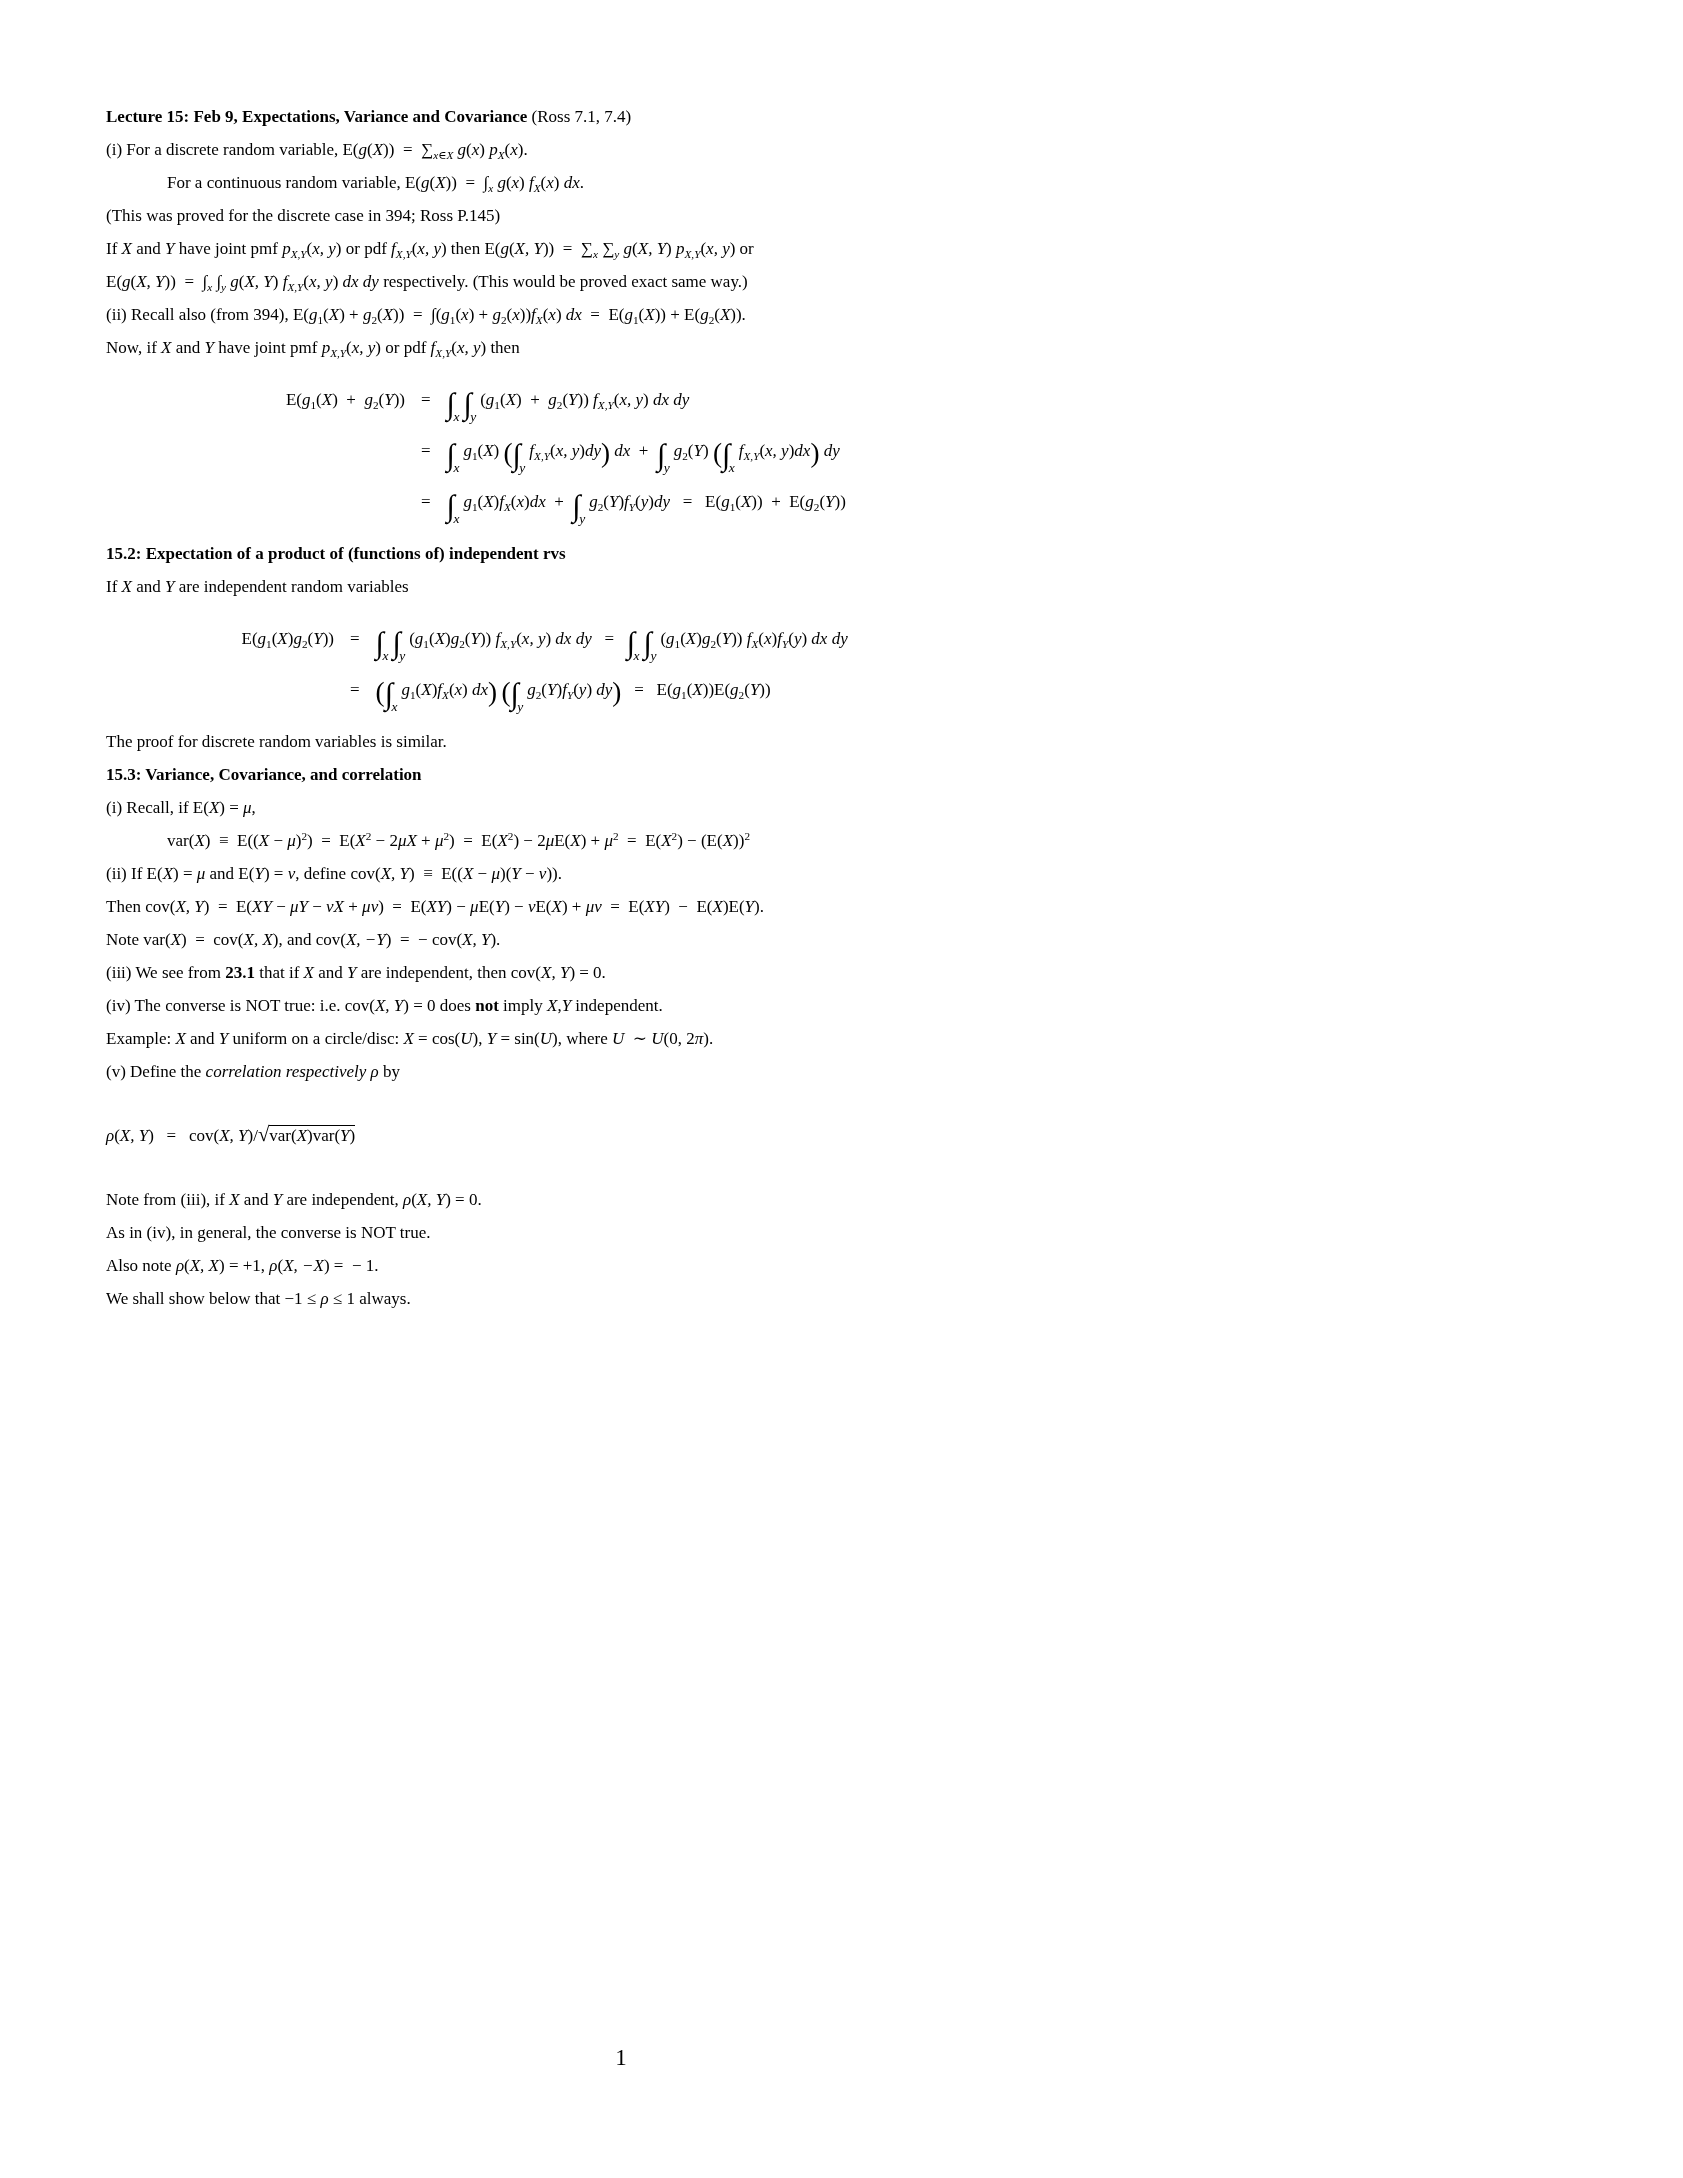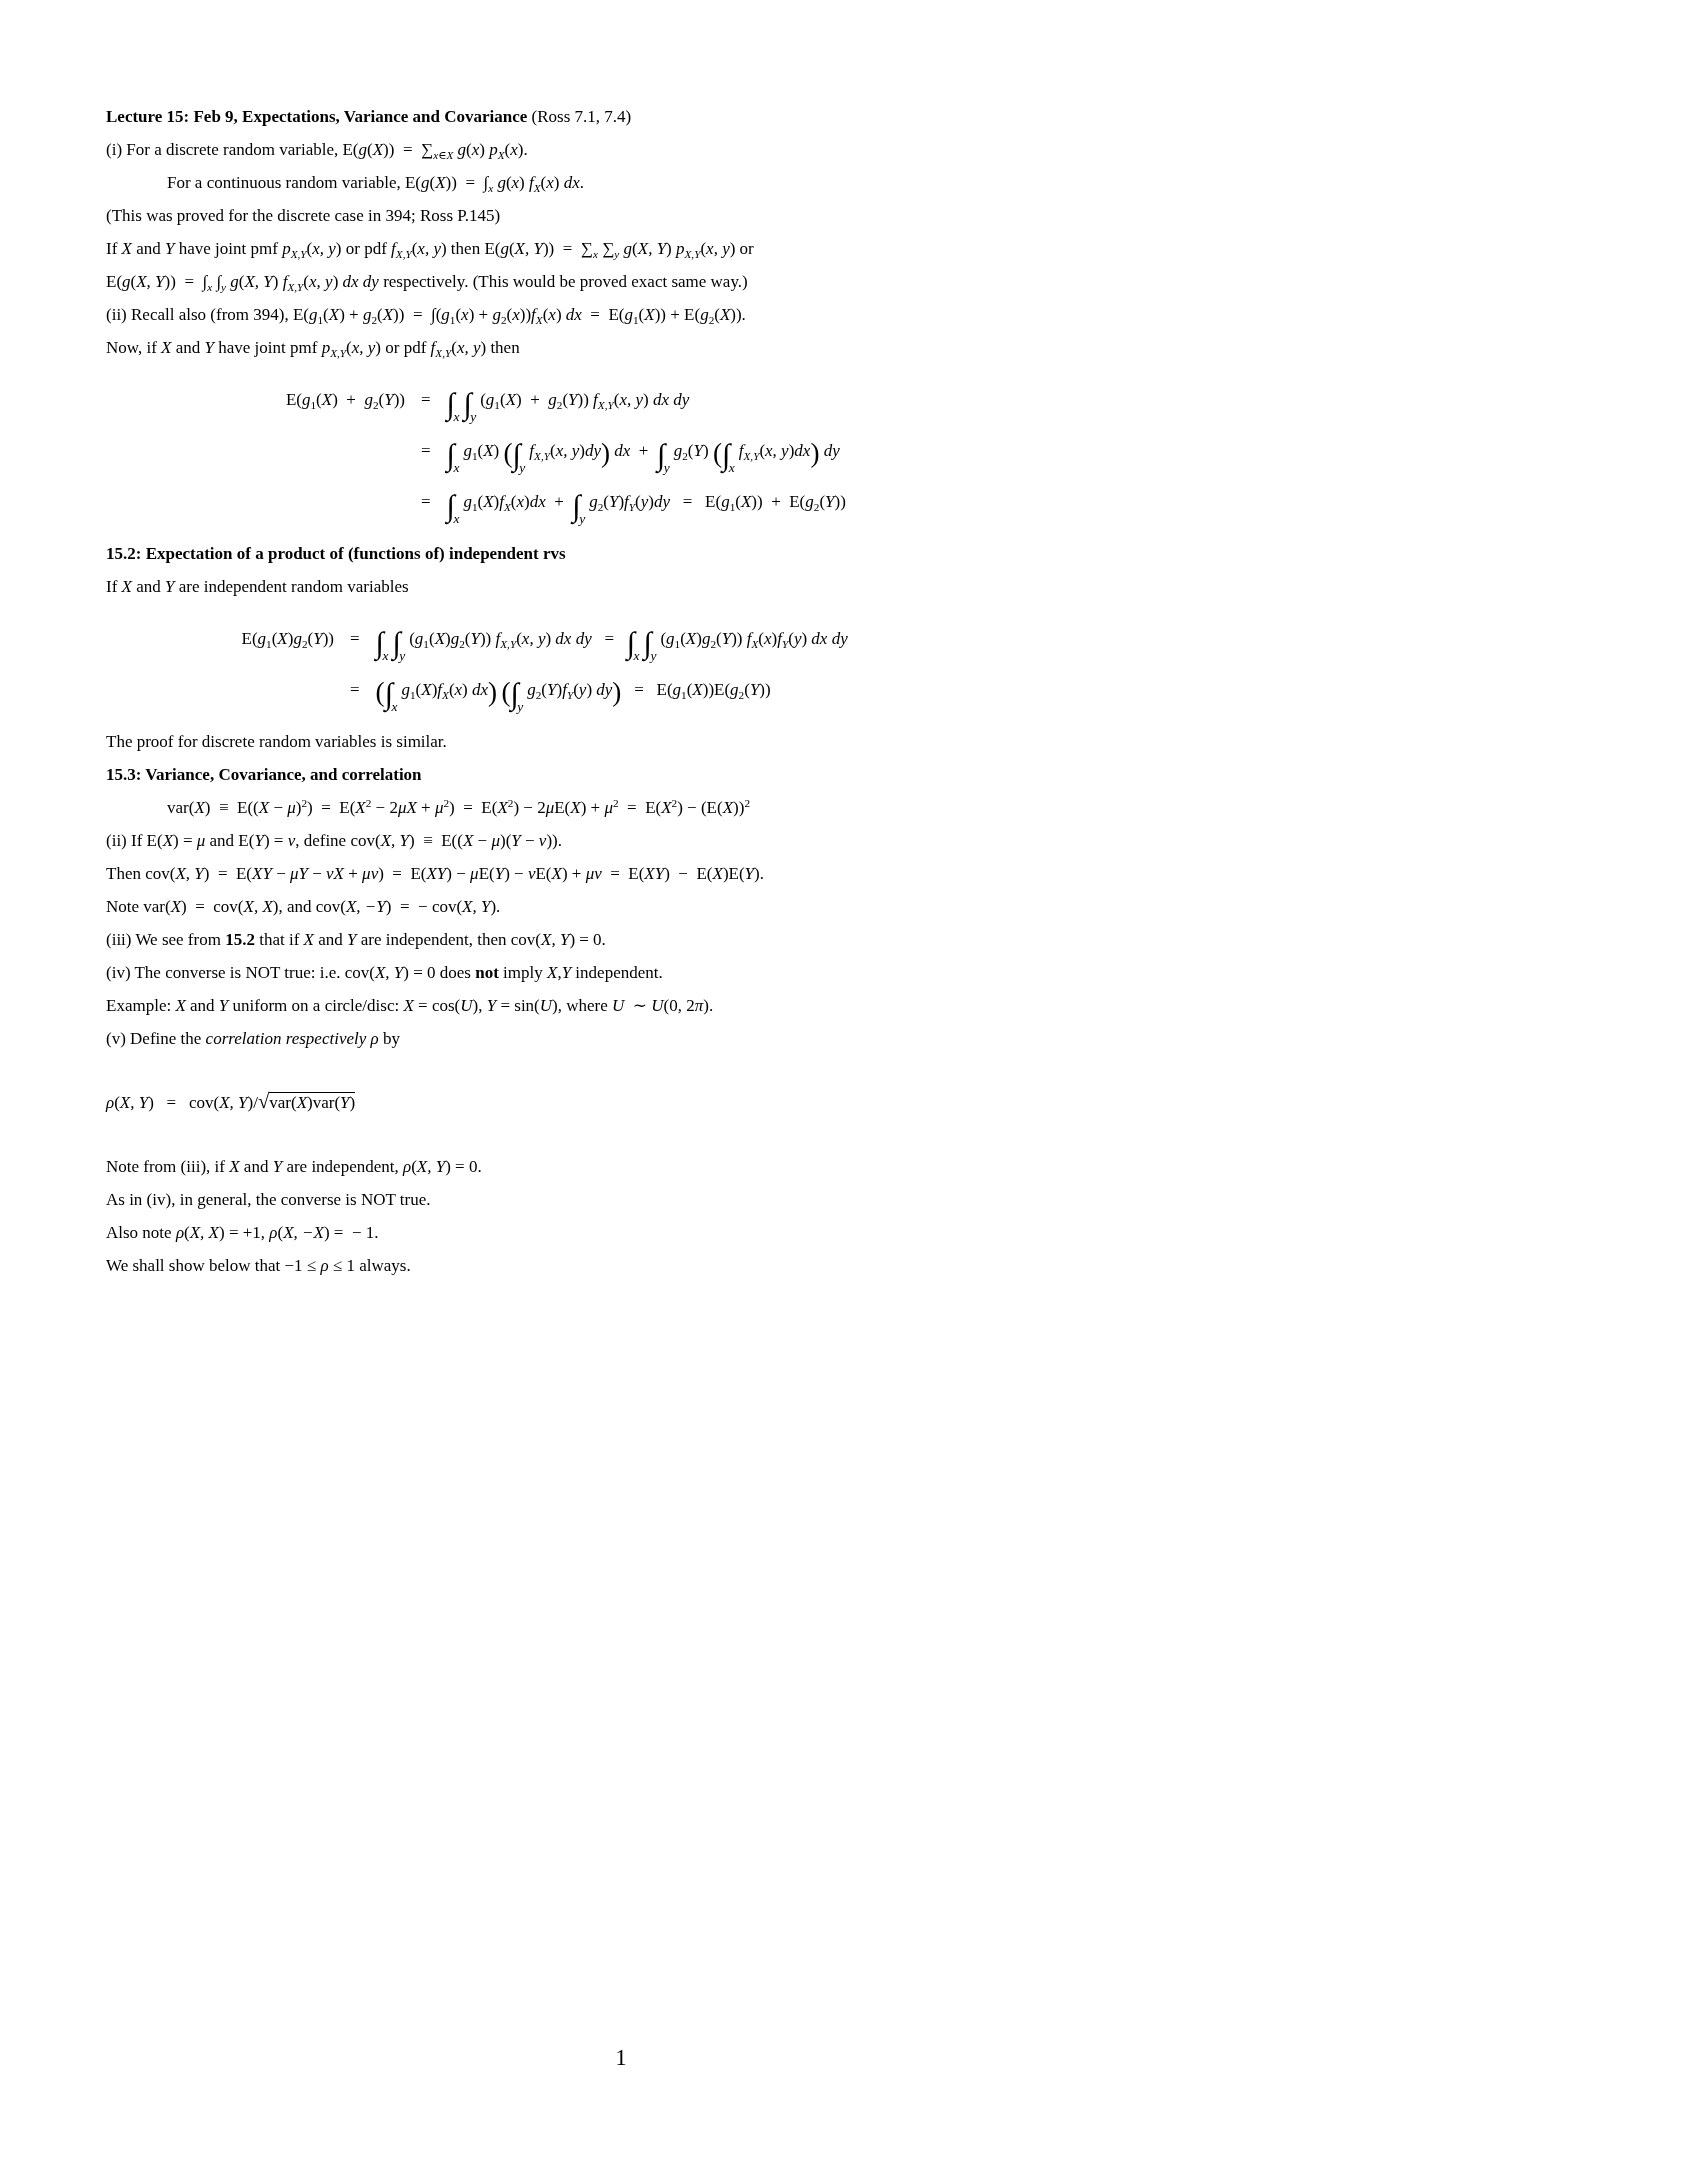--- a/index.html
+++ b/index.html
@@ -61,25 +61,26 @@
         <div class="eq-row"><span class="eq-lhs"></span><span class="eq-rel">=</span><span class="eq-rhs"><span class="int">∫<sub><i>x</i></sub></span><i>g</i><sub>1</sub>(<i>X</i>)<i>f</i><sub><i>X</i></sub>(<i>x</i>)<i>dx</i> &nbsp;+&nbsp; <span class="int">∫<sub><i>y</i></sub></span><i>g</i><sub>2</sub>(<i>Y</i>)<i>f</i><sub><i>Y</i></sub>(<i>y</i>)<i>dy</i> &nbsp;&nbsp;=&nbsp;&nbsp; E(<i>g</i><sub>1</sub>(<i>X</i>)) &nbsp;+&nbsp; E(<i>g</i><sub>2</sub>(<i>Y</i>))</span></div>
       </div>
       <div class="heading">15.2: Expectation of a product of (functions of) independent rvs</div>
       <div class="para">If <i>X</i> and <i>Y</i> are independent random variables</div>
       <div class="eq eq2">
         <div class="eq-row"><span class="eq-lhs">E(<i>g</i><sub>1</sub>(<i>X</i>)<i>g</i><sub>2</sub>(<i>Y</i>))</span><span class="eq-rel">=</span><span class="eq-rhs"><span class="int">∫<sub><i>x</i></sub></span><span class="int">∫<sub><i>y</i></sub></span>(<i>g</i><sub>1</sub>(<i>X</i>)<i>g</i><sub>2</sub>(<i>Y</i>)) <i>f</i><sub><i>X,Y</i></sub>(<i>x, y</i>) <i>dx dy</i> &nbsp;&nbsp;=&nbsp;&nbsp; <span class="int">∫<sub><i>x</i></sub></span><span class="int">∫<sub><i>y</i></sub></span>(<i>g</i><sub>1</sub>(<i>X</i>)<i>g</i><sub>2</sub>(<i>Y</i>)) <i>f</i><sub><i>X</i></sub>(<i>x</i>)<i>f</i><sub><i>Y</i></sub>(<i>y</i>) <i>dx dy</i></span></div>
         <div class="eq-row"><span class="eq-lhs"></span><span class="eq-rel">=</span><span class="eq-rhs"><span class="bp">(</span><span class="int">∫<sub><i>x</i></sub></span><i>g</i><sub>1</sub>(<i>X</i>)<i>f</i><sub><i>X</i></sub>(<i>x</i>) <i>dx</i><span class="bp">)</span> <span class="bp">(</span><span class="int">∫<sub><i>y</i></sub></span><i>g</i><sub>2</sub>(<i>Y</i>)<i>f</i><sub><i>Y</i></sub>(<i>y</i>) <i>dy</i><span class="bp">)</span> &nbsp;&nbsp;=&nbsp;&nbsp; E(<i>g</i><sub>1</sub>(<i>X</i>))E(<i>g</i><sub>2</sub>(<i>Y</i>))</span></div>
       </div>
       <div class="para">The proof for discrete random variables is similar.</div>
       <div class="heading">15.3: Variance, Covariance, and correlation</div>
+      <div class="para">(i) Recall, if E(<i>X</i>) = <i>μ</i>,</div>
       <div class="para para-indent">var(<i>X</i>) &nbsp;≡&nbsp; E((<i>X</i> − <i>μ</i>)<sup>2</sup>) &nbsp;=&nbsp; E(<i>X</i><sup>2</sup> − 2<i>μX</i> + <i>μ</i><sup>2</sup>) &nbsp;=&nbsp; E(<i>X</i><sup>2</sup>) − 2<i>μ</i>E(<i>X</i>) + <i>μ</i><sup>2</sup> &nbsp;=&nbsp; E(<i>X</i><sup>2</sup>) − (E(<i>X</i>))<sup>2</sup></div>
       <div class="para">(ii) If E(<i>X</i>) = <i>μ</i> and E(<i>Y</i>) = <i>ν</i>, define cov(<i>X, Y</i>) &nbsp;≡&nbsp; E((<i>X</i> − <i>μ</i>)(<i>Y</i> − <i>ν</i>)).</div>
       <div class="para">Then cov(<i>X, Y</i>) &nbsp;=&nbsp; E(<i>XY</i> − <i>μY</i> − <i>νX</i> + <i>μν</i>) &nbsp;=&nbsp; E(<i>XY</i>) − <i>μ</i>E(<i>Y</i>) − <i>ν</i>E(<i>X</i>) + <i>μν</i> &nbsp;=&nbsp; E(<i>XY</i>) &nbsp;−&nbsp; E(<i>X</i>)E(<i>Y</i>).</div>
       <div class="para">Note var(<i>X</i>) &nbsp;=&nbsp; cov(<i>X, X</i>), and cov(<i>X, −Y</i>) &nbsp;=&nbsp; − cov(<i>X, Y</i>).</div>
-      <div class="para">(iii) We see from <b>15.2</b> that if <i>X</i> and <i>Y</i> are independent, then cov(<i>X, Y</i>) = 0.</div>
+      <div class="para">(iii) We see from <b>23.1</b> that if <i>X</i> and <i>Y</i> are independent, then cov(<i>X, Y</i>) = 0.</div>
       <div class="para">(iv) The converse is NOT true: i.e. cov(<i>X, Y</i>) = 0 does <b>not</b> imply <i>X</i>,<i>Y</i> independent.</div>
       <div class="para">Example: <i>X</i> and <i>Y</i> uniform on a circle/disc: <i>X</i> = cos(<i>U</i>), <i>Y</i> = sin(<i>U</i>), where <i>U</i> &nbsp;∼ <i>U</i>(0, 2<i>π</i>).</div>
       <div class="para">(v) Define the <i>correlation respectively</i> <i>ρ</i> by</div>
       <div class="eq-center"><i>ρ</i>(<i>X, Y</i>) &nbsp;&nbsp;=&nbsp;&nbsp; cov(<i>X, Y</i>)/<span class="rad">√</span><span class="radbar">var(<i>X</i>)var(<i>Y</i>)</span></div>
       <div class="para">Note from (iii), if <i>X</i> and <i>Y</i> are independent, <i>ρ</i>(<i>X, Y</i>) = 0.</div>
       <div class="para">As in (iv), in general, the converse is NOT true.</div>
       <div class="para">Also note <i>ρ</i>(<i>X, X</i>) = +1, <i>ρ</i>(<i>X, −X</i>) = &nbsp;− 1.</div>
       <div class="para">We shall show below that −1 ≤ <i>ρ</i> ≤ 1 always.</div>
     </div>
   <div class="page-footer">1</div>

